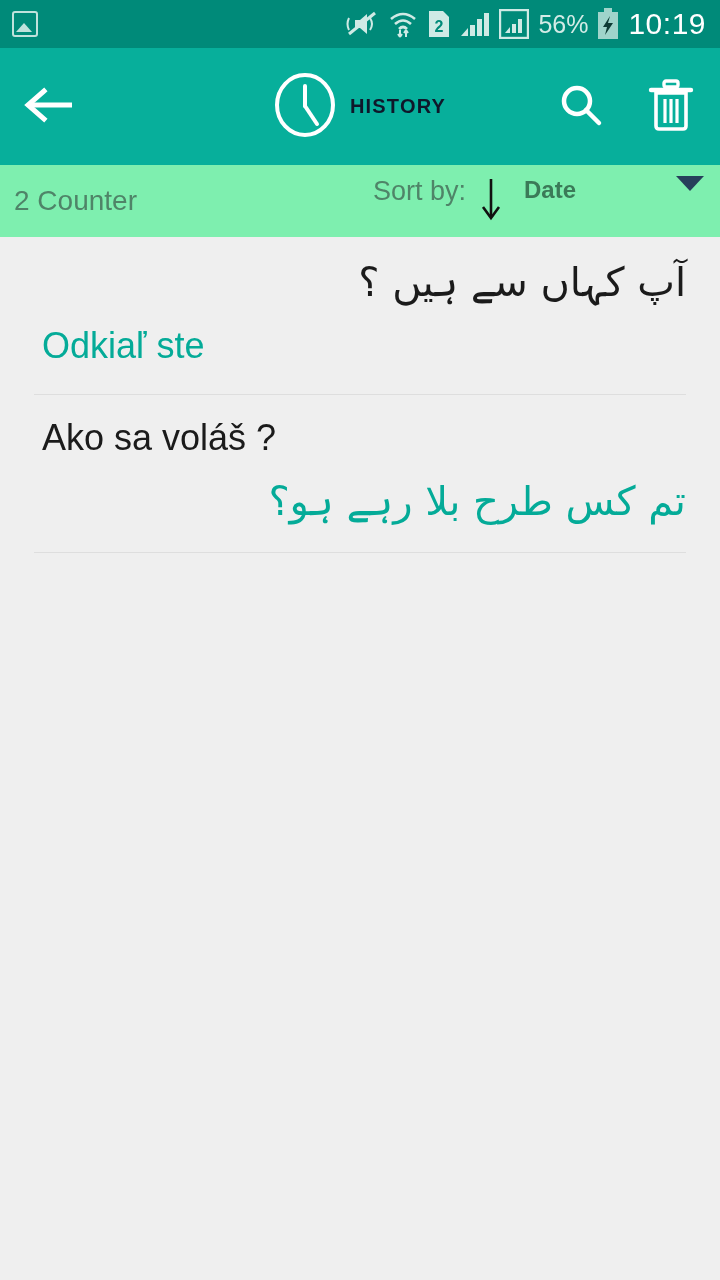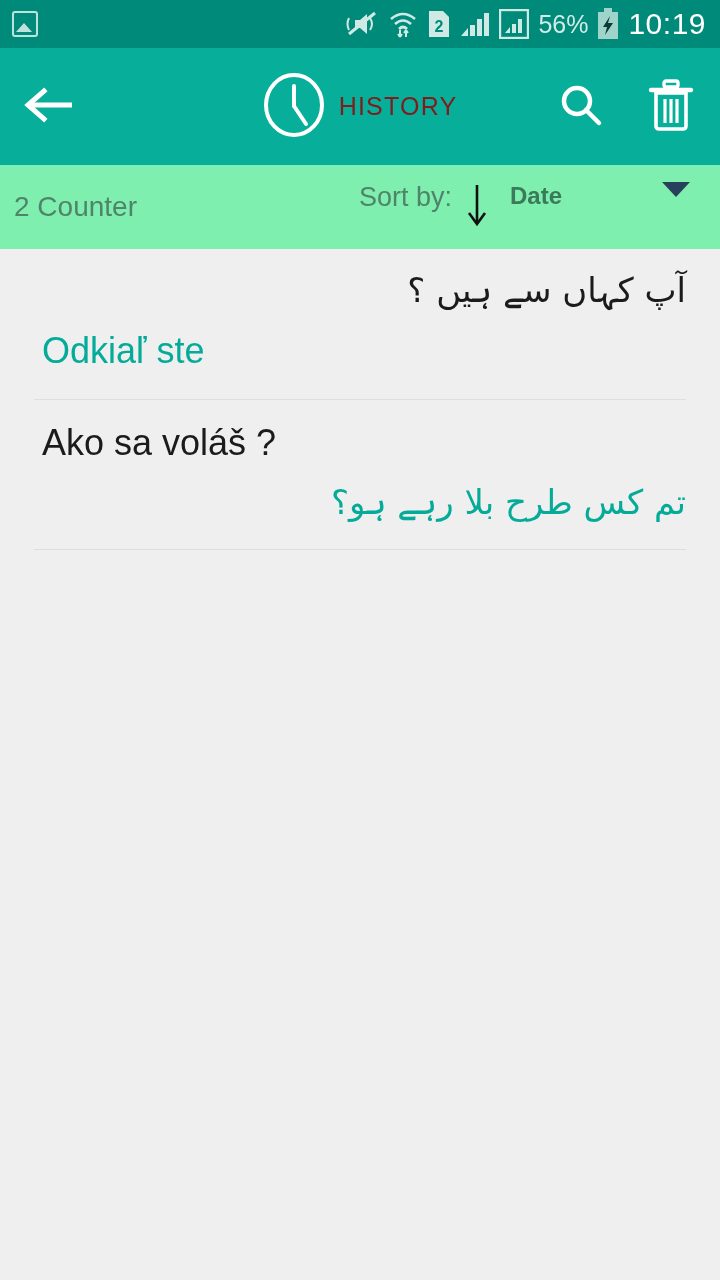--- a/index.html
+++ b/index.html
@@ -74,40 +74,40 @@
     position: absolute;
     left: 0; right: 0;
     display: flex;
     align-items: center;
     justify-content: center;
     gap: 14px;
     pointer-events: none;
   }
   .title-wrap > * { pointer-events: auto; }
   .app-title {
-    color: #7f1d1d;
-    font-size: 25px;
-    font-weight: normal;
+    color: #0f172a;
+    font-size: 20px;
+    font-weight: bold;
     letter-spacing: 1.2px;
   }
   .bar-actions {
     margin-left: auto;
     display: flex;
     align-items: center;
     gap: 44px;
     z-index: 2;
   }
 
   
   .sort-bar {
-    height: 84px;
+    height: 72px;
     background: #7eefaf;
     display: flex;
     align-items: center;
-    padding: 0 30px 0 14px;
+    padding: 0 16px 0 14px;
   }
   .counter-label {
     font-size: 28px;
     color: #4f8468;
   }
   .sort-group {
     margin-left: auto;
     display: flex;
   }
   .sort-by-label {
@@ -138,21 +138,21 @@
     line-height: 1.25;
     padding: 6px 0 10px 0;
   }
   .line.src { }
   .line.dst { }
 
   .rtl {
     direction: rtl;
     text-align: right;
     font-family: "DejaVu Sans", sans-serif;
-    font-size: 34px;
+    font-size: 40px;
   }
   .ltr {
     direction: ltr;
     text-align: left;
     font-size: 36px;
     margin-left: 8px;
   }
   .text-dark { color: #1b1b1b; }
   .text-teal { color: #04ab98; }
 

